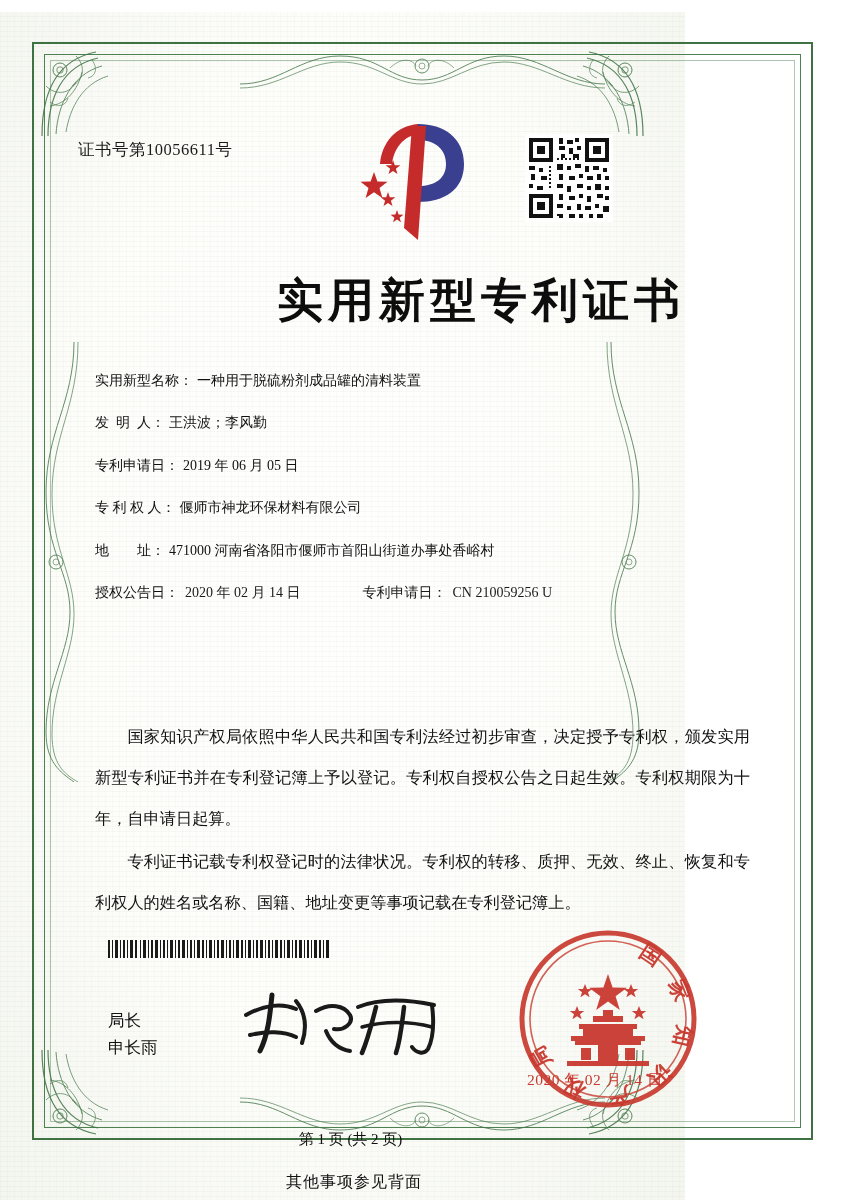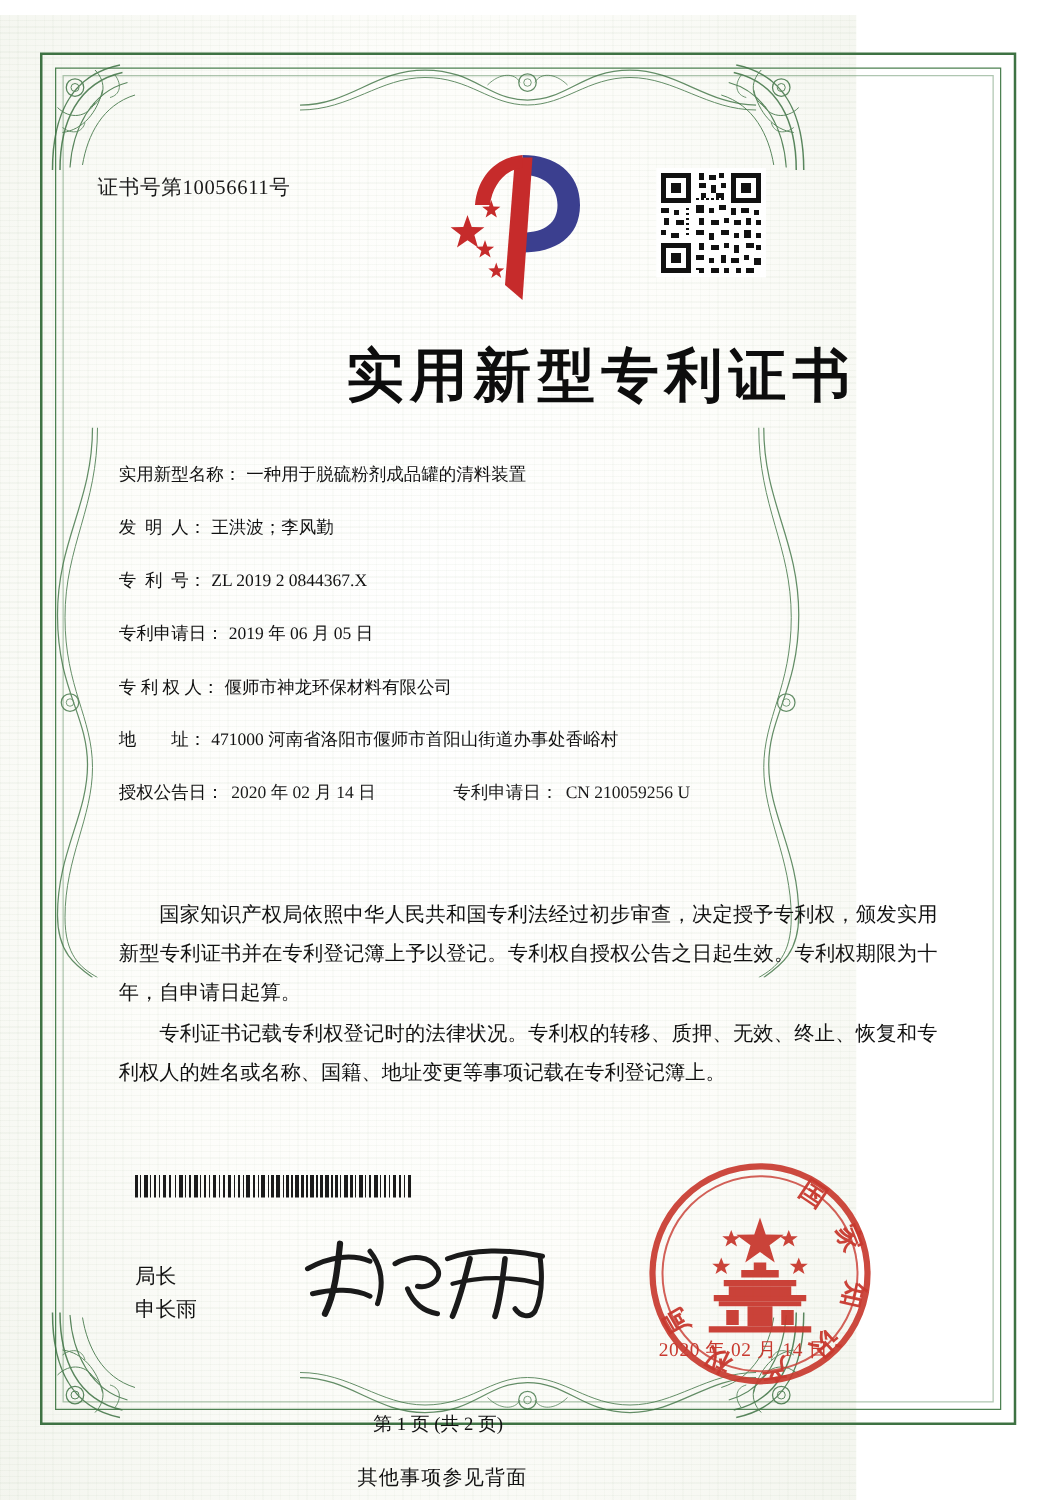--- a/index.html
+++ b/index.html
@@ -157,21 +157,21 @@
     flex: 0 0 auto;
     padding-left: 6px;
   }
 
   .paragraphs {
     position: absolute;
     left: 95px;
     top: 705px;
     width: 655px;
     font-size: 16.2px;
-    line-height: 31px;
+    line-height: 41px;
     text-align: justify;
     color: #111;
   }
   .paragraphs p {
     margin: 0 0 2px 0;
     text-indent: 2em;
   }
 
   .barcode {
     position: absolute;
@@ -462,24 +462,20 @@
   <div class="title">实用新型专利证书</div>
 
   <div class="fields">
     <div class="field-row">
       <span class="field-label">实用新型名称：</span>
       <span class="field-value">一种用于脱硫粉剂成品罐的清料装置</span>
     </div>
     <div class="field-row">
       <span class="field-label">发  明  人：</span>
       <span class="field-value">王洪波；李风勤</span>
-    </div>
-    <div class="field-row">
-      <span class="field-label">专  利  号：</span>
-      <span class="field-value">ZL 2019 2 0844367.X</span>
     </div>
     <div class="field-row">
       <span class="field-label">专利申请日：</span>
       <span class="field-value">2019 年 06 月 05 日</span>
     </div>
     <div class="field-row">
       <span class="field-label">专 利 权 人：</span>
       <span class="field-value">偃师市神龙环保材料有限公司</span>
     </div>
     <div class="field-row">

